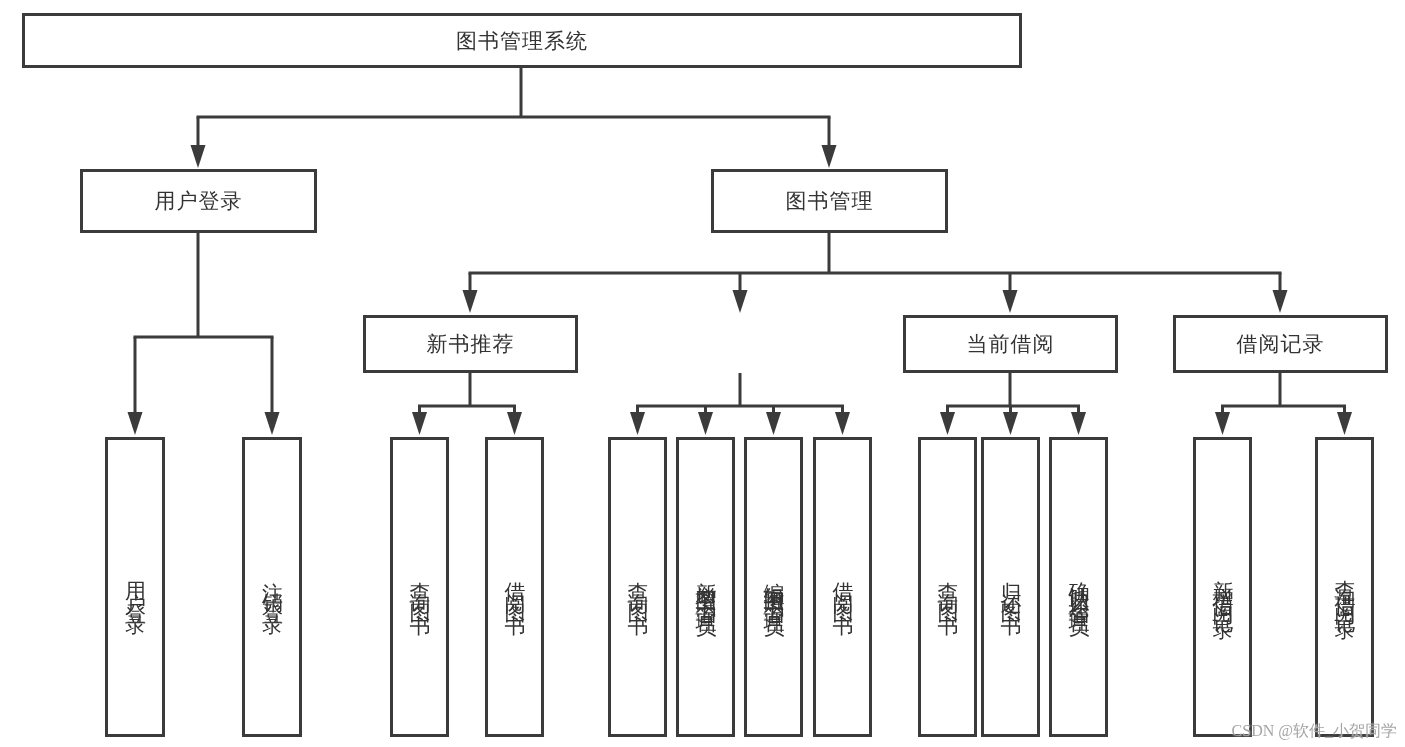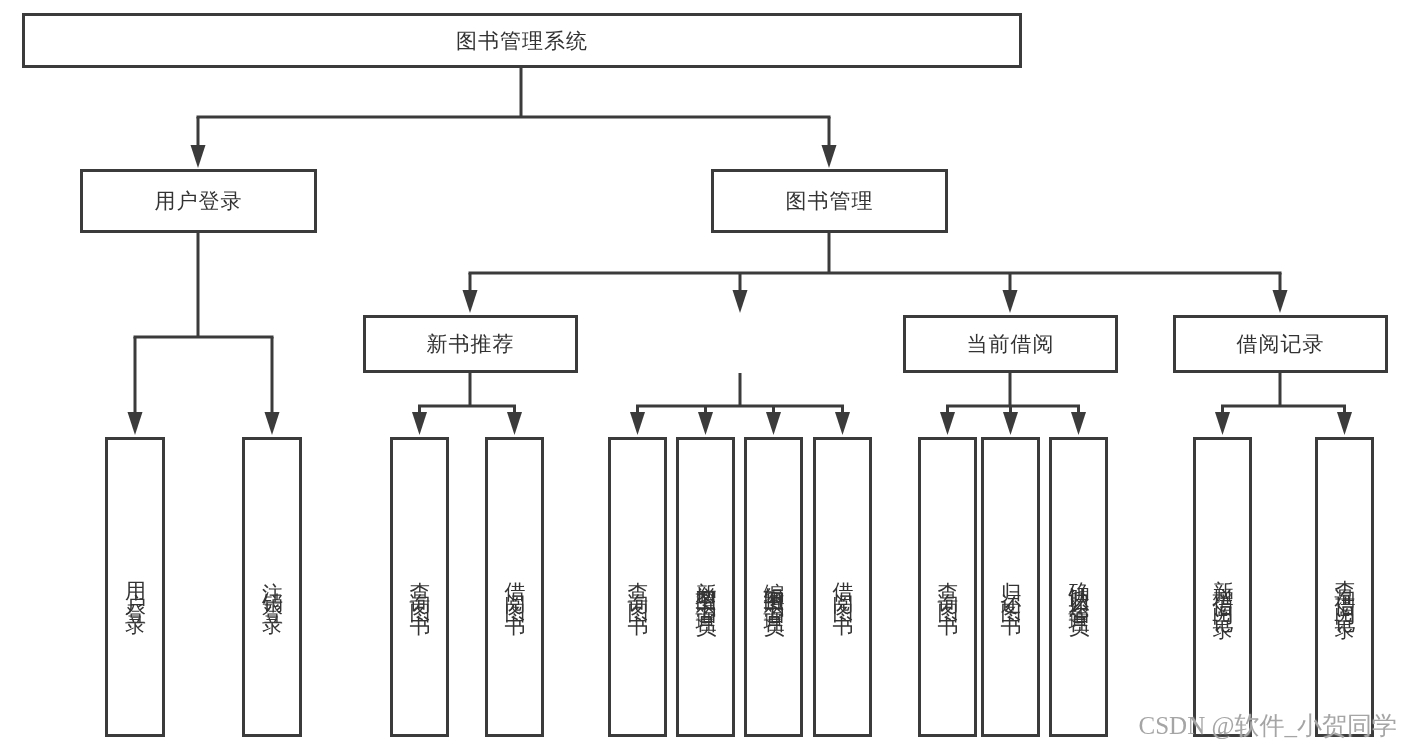--- a/index.html
+++ b/index.html
@@ -36,21 +36,21 @@
     line-height:1;
     font-size:21px;
     letter-spacing:11px;
     white-space:nowrap;
   }
   .vlabel.long{letter-spacing:5px;}
   #watermark{
     position:absolute;
     right:8px;bottom:5px;
     z-index:3;
-    font-size:25px;
+    font-size:16px;
     color:var(--wm);
     text-shadow:0 0 2px rgba(255,255,255,.85);
     white-space:nowrap;
   }
 </style>
 </head>
 <body>
 
 <div id="stage">
 

